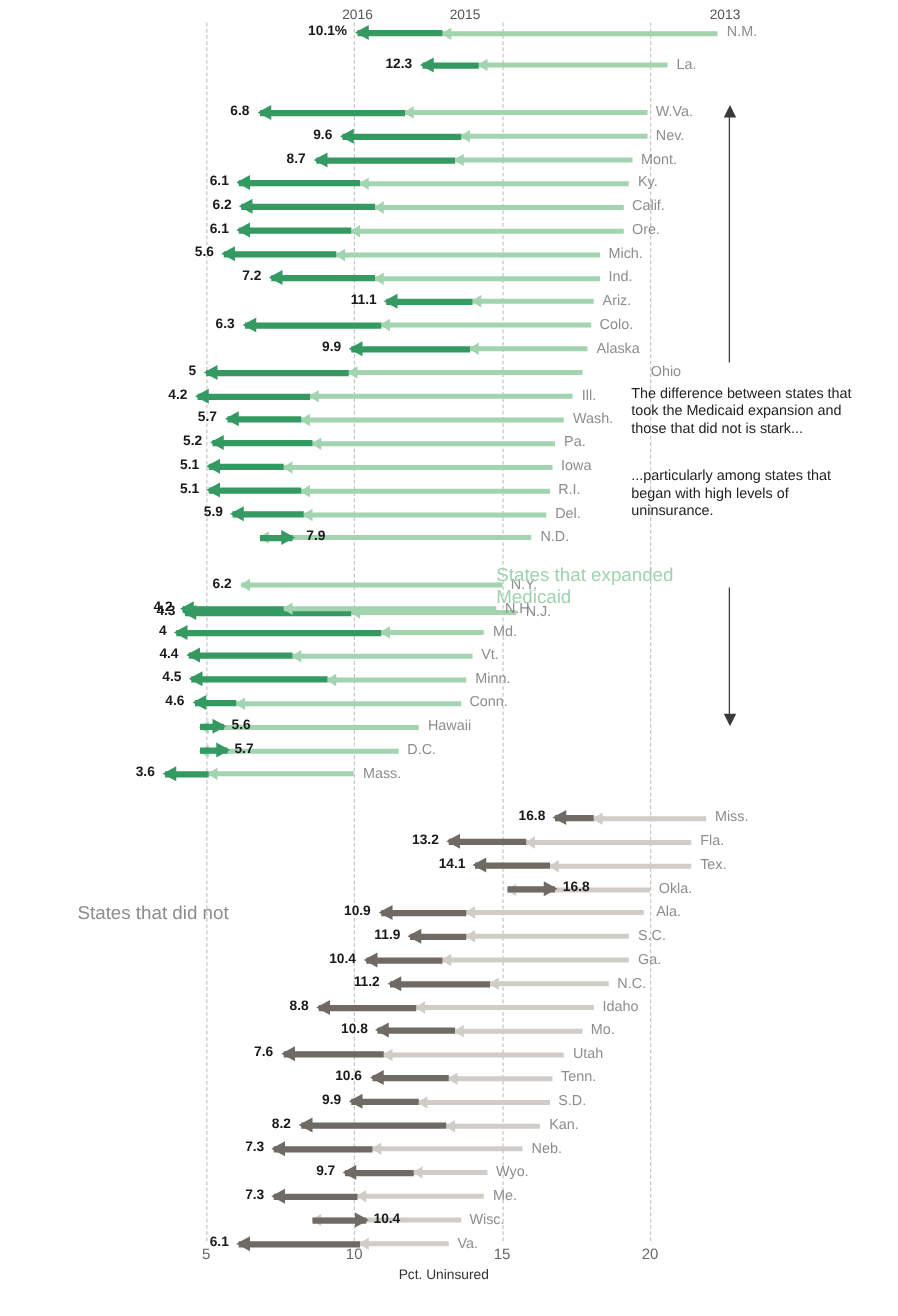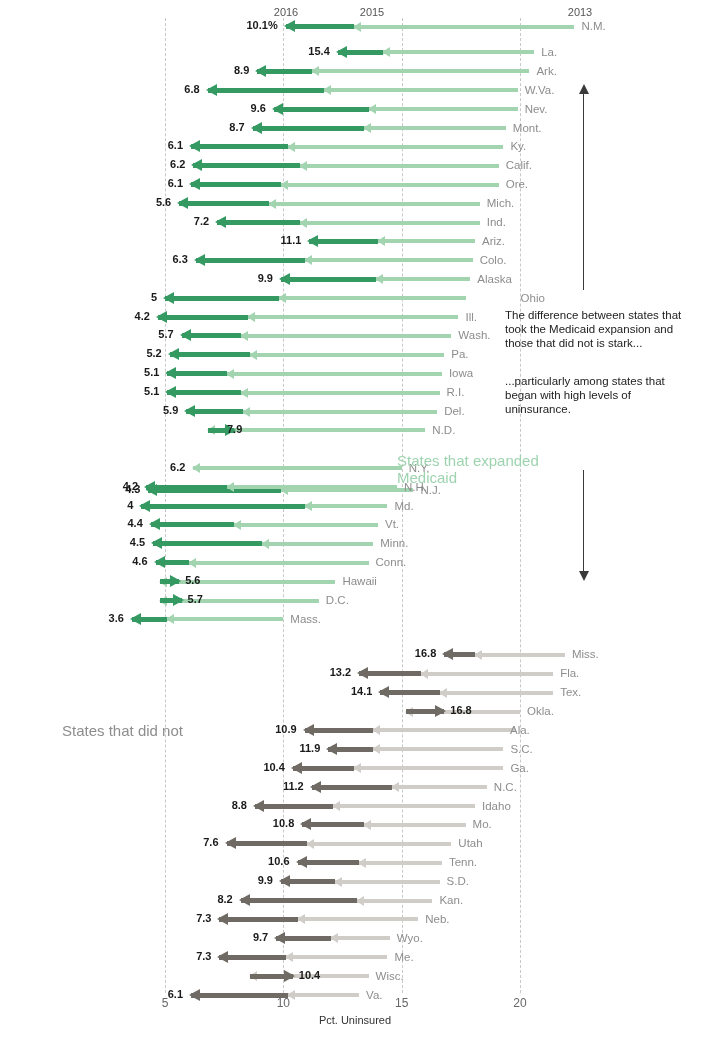--- a/index.html
+++ b/index.html
@@ -53,30 +53,22 @@
       <div class="seg dark-g" style="left: 285.7px; width: 68.6333px;"></div>
       <div class="head left" style="border-right: 11px solid rgb(52, 154, 98); left: 283.7px;"></div>
       <div class="val r" style="left: 277.7px;">10.1%</div>
       <div class="stname" style="left: 581.433px;">N.M.</div>
     </div>
     <div class="row" style="top: 42.9px;">
       <div class="seg light-g thin" style="left: 382.733px; width: 151.467px;"></div>
       <div class="head sm left" style="border-right: 8px solid rgb(162, 212, 176); left: 381.733px;"></div>
       <div class="seg dark-g" style="left: 337.767px; width: 44.9667px;"></div>
       <div class="head left" style="border-right: 11px solid rgb(52, 154, 98); left: 335.767px;"></div>
-      <div class="val r" style="left: 329.767px;">15.4</div>
+      <div class="val r" style="left: 329.767px;">12.3</div>
       <div class="stname" style="left: 541.2px;">La.</div>
-    </div>
-    <div class="row" style="top: 61.8px;">
-      <div class="seg light-g thin" style="left: 311.733px; width: 217.733px;"></div>
-      <div class="head sm left" style="border-right: 8px solid rgb(162, 212, 176); left: 310.733px;"></div>
-      <div class="seg dark-g" style="left: 257.3px; width: 54.4333px;"></div>
-      <div class="head left" style="border-right: 11px solid rgb(52, 154, 98); left: 255.3px;"></div>
-      <div class="val r" style="left: 249.3px;">8.9</div>
-      <div class="stname" style="left: 536.467px;">Ark.</div>
     </div>
     <div class="row" style="top: 80.7px;">
       <div class="seg light-g thin" style="left: 323.567px; width: 194.067px;"></div>
       <div class="head sm left" style="border-right: 8px solid rgb(162, 212, 176); left: 322.567px;"></div>
       <div class="seg dark-g" style="left: 207.6px; width: 115.967px;"></div>
       <div class="head left" style="border-right: 11px solid rgb(52, 154, 98); left: 205.6px;"></div>
       <div class="val r" style="left: 199.6px;">6.8</div>
       <div class="stname" style="left: 524.633px;">W.Va.</div>
     </div>
     <div class="row" style="top: 99.6px;">
@@ -213,21 +205,21 @@
       <div class="seg dark-g" style="left: 186.3px; width: 56.8px;"></div>
       <div class="head left" style="border-right: 11px solid rgb(52, 154, 98); left: 184.3px;"></div>
       <div class="val r" style="left: 178.3px;">5.9</div>
       <div class="stname" style="left: 444.167px;">Del.</div>
     </div>
     <div class="row" style="top: 420.9px;">
       <div class="seg light-g thin" style="left: 207.6px; width: 217.733px;"></div>
       <div class="head sm left" style="border-right: 8px solid rgb(162, 212, 176); left: 206.6px;"></div>
       <div class="seg dark-g" style="left: 207.6px; width: 26.0333px;"></div>
       <div class="head right" style="border-left: 11px solid rgb(52, 154, 98); left: 224.633px;"></div>
-      <div class="val" style="left: 227px;">7.9</div>
+      <div class="val" style="left: 245px;">7.9</div>
       <div class="stname" style="left: 432.333px;">N.D.</div>
     </div>
     <div class="row" style="top: 439.8px; margin-top: 41px;">
       <div class="seg light-g thin" style="left: 280.967px; width: 132.533px;"></div>
       <div class="head sm left" style="border-right: 8px solid rgb(162, 212, 176); left: 279.967px;"></div>
       <div class="seg dark-g" style="left: 148.433px; width: 132.533px;"></div>
       <div class="head left" style="border-right: 11px solid rgb(52, 154, 98); left: 146.433px;"></div>
       <div class="val r" style="left: 140.433px;">4.3</div>
       <div class="stname" style="left: 420.5px;">N.J.</div>
     </div>
@@ -332,21 +324,21 @@
       <div class="head right" style="border-left: 11px solid rgb(111, 106, 100); left: 435.267px;"></div>
       <div class="val" style="left: 450.267px;">16.8</div>
       <div class="stname" style="left: 527px;">Okla.</div>
     </div>
     <div class="row" style="top: 720.905px;">
       <div class="seg light-k thin" style="left: 373.267px; width: 142px;"></div>
       <div class="head sm left" style="border-right: 8px solid rgb(208, 205, 200); left: 372.267px;"></div>
       <div class="seg dark-k" style="left: 304.633px; width: 68.6333px;"></div>
       <div class="head left" style="border-right: 11px solid rgb(111, 106, 100); left: 302.633px;"></div>
       <div class="val r" style="left: 296.633px;">10.9</div>
-      <div class="stname" style="left: 510px;">Ala.</div>
+      <div class="stname" style="left: 525px;">Ala.</div>
     </div>
     <div class="row" style="top: 739.805px;">
       <div class="seg light-k thin" style="left: 373.267px; width: 130.167px;"></div>
       <div class="head sm left" style="border-right: 8px solid rgb(208, 205, 200); left: 372.267px;"></div>
       <div class="seg dark-k" style="left: 328.3px; width: 44.9667px;"></div>
       <div class="head left" style="border-right: 11px solid rgb(111, 106, 100); left: 326.3px;"></div>
       <div class="val r" style="left: 320.3px;">11.9</div>
       <div class="stname" style="left: 510.433px;">S.C.</div>
     </div>
     <div class="row" style="top: 758.705px;">

